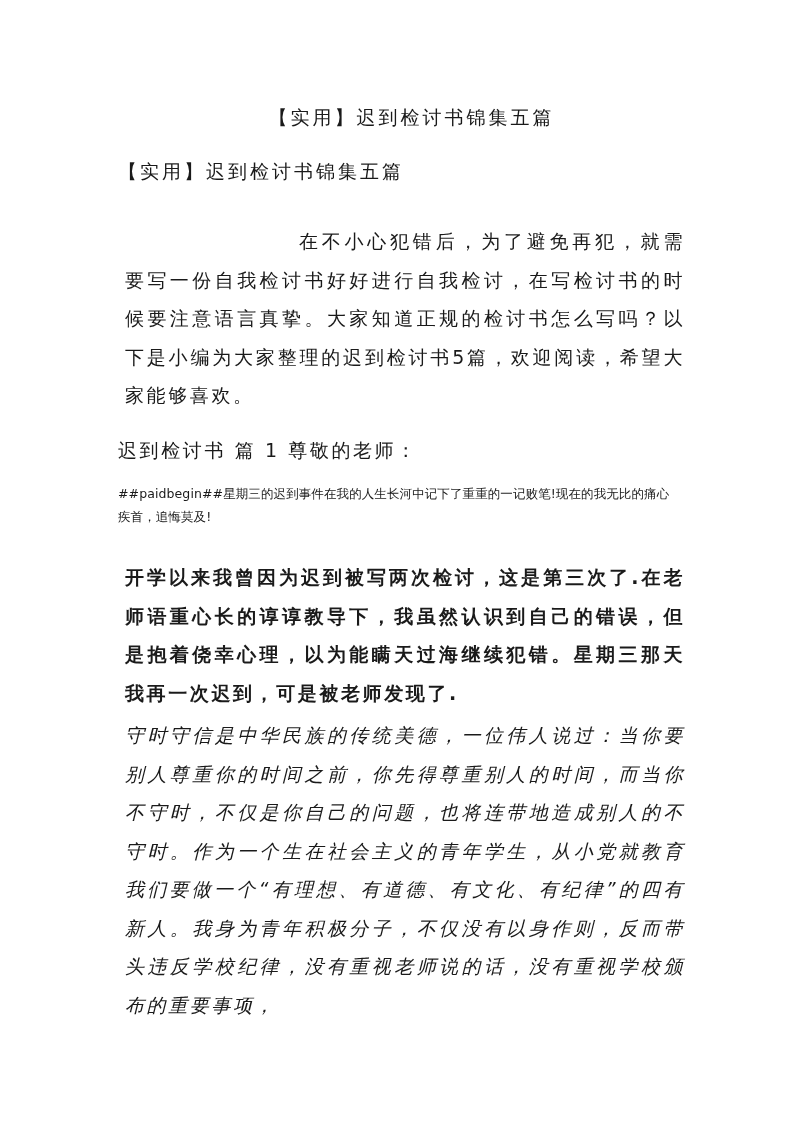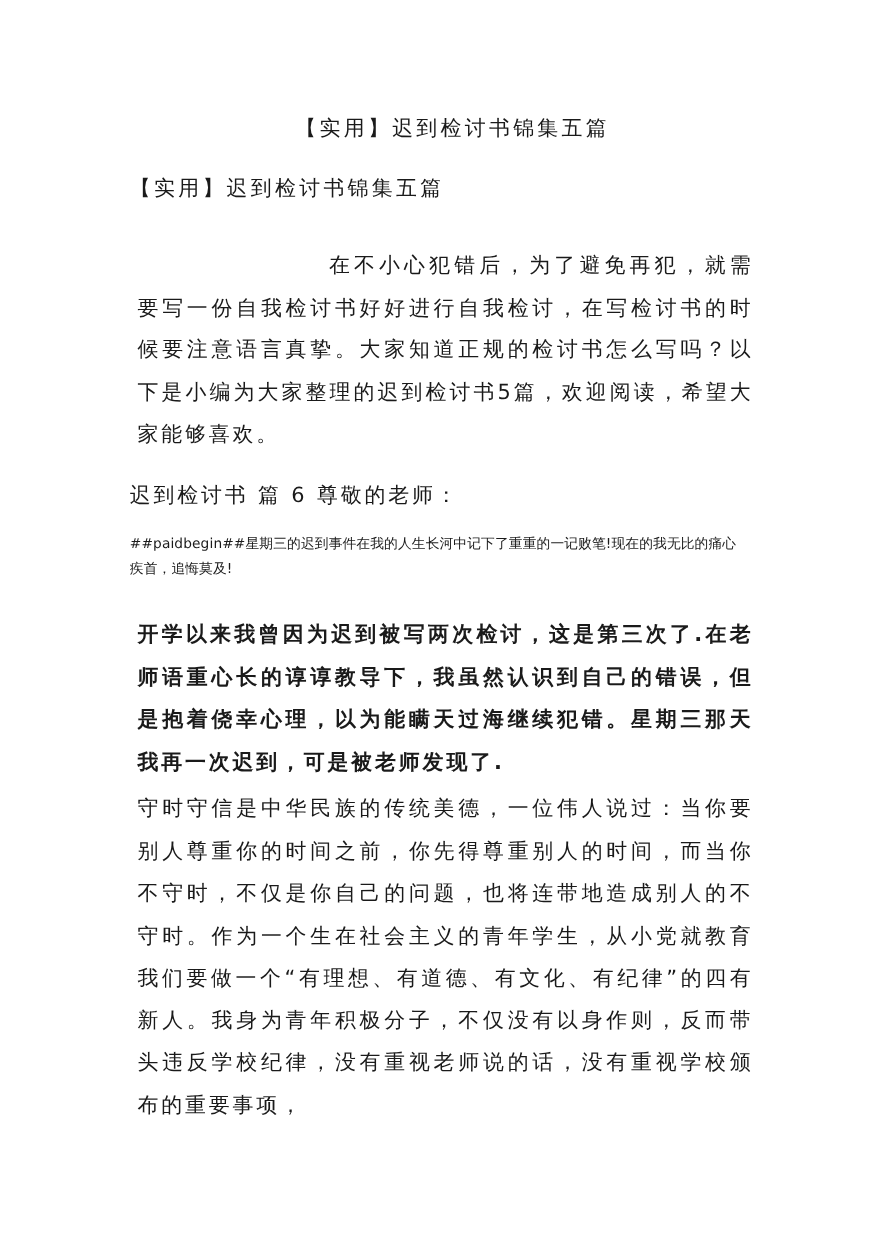--- a/index.html
+++ b/index.html
@@ -69,30 +69,30 @@
     left: 118px;
     top: 482px;
     width: 560px;
     font-size: 12.5px;
     line-height: 23px;
     margin: 0;
     color: #1a1a1a;
     letter-spacing: 0.1px;
   }
   .p1 { top: 543px; font-weight: bold; }
-  .p2 { top: 701px; }
+  .p2 { top: 701px; font-style: italic; }
 </style>
 </head>
 <body>
 
 <h1 class="title">【实用】迟到检讨书锦集五篇</h1>
 
 <h2 class="subtitle">【实用】迟到检讨书锦集五篇</h2>
 
 <p class="para intro">在不小心犯错后，为了避免再犯，就需要写一份自我检讨书好好进行自我检讨，在写检讨书的时候要注意语言真挚。大家知道正规的检讨书怎么写吗？以下是小编为大家整理的迟到检讨书5篇，欢迎阅读，希望大家能够喜欢。</p>
 
-<p class="section-head">迟到检讨书  篇 6 尊敬的老师：</p>
+<p class="section-head">迟到检讨书  篇 1 尊敬的老师：</p>
 
 <p class="paid">##paidbegin##星期三的迟到事件在我的人生长河中记下了重重的一记败笔!现在的我无比的痛心疾首，追悔莫及!</p>
 
 <p class="para p1">开学以来我曾因为迟到被写两次检讨，这是第三次了.在老师语重心长的谆谆教导下，我虽然认识到自己的错误，但是抱着侥幸心理，以为能瞒天过海继续犯错。星期三那天我再一次迟到，可是被老师发现了.</p>
 
 <p class="para p2">守时守信是中华民族的传统美德，一位伟人说过：当你要别人尊重你的时间之前，你先得尊重别人的时间，而当你不守时，不仅是你自己的问题，也将连带地造成别人的不守时。作为一个生在社会主义的青年学生，从小党就教育我们要做一个“有理想、有道德、有文化、有纪律”的四有新人。我身为青年积极分子，不仅没有以身作则，反而带头违反学校纪律，没有重视老师说的话，没有重视学校颁布的重要事项，</p>
 
 </body></html>

